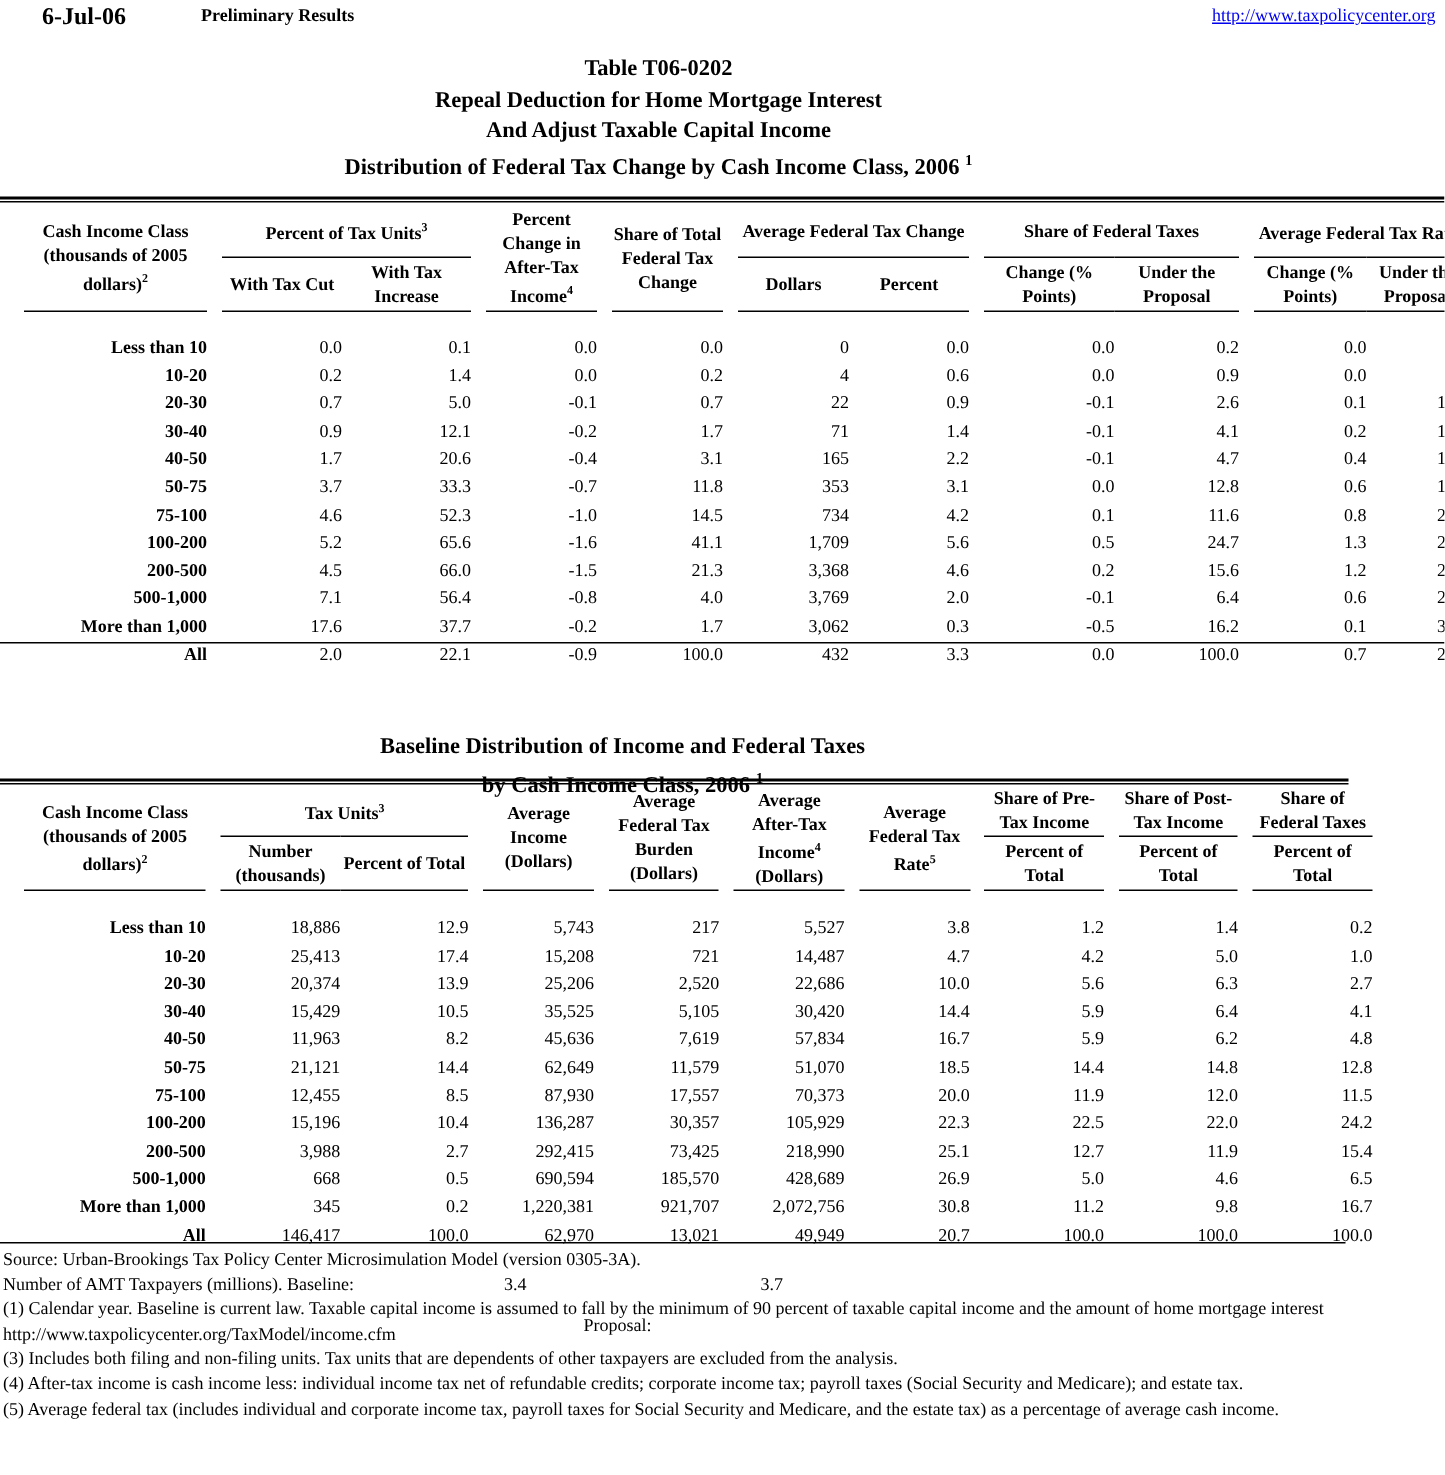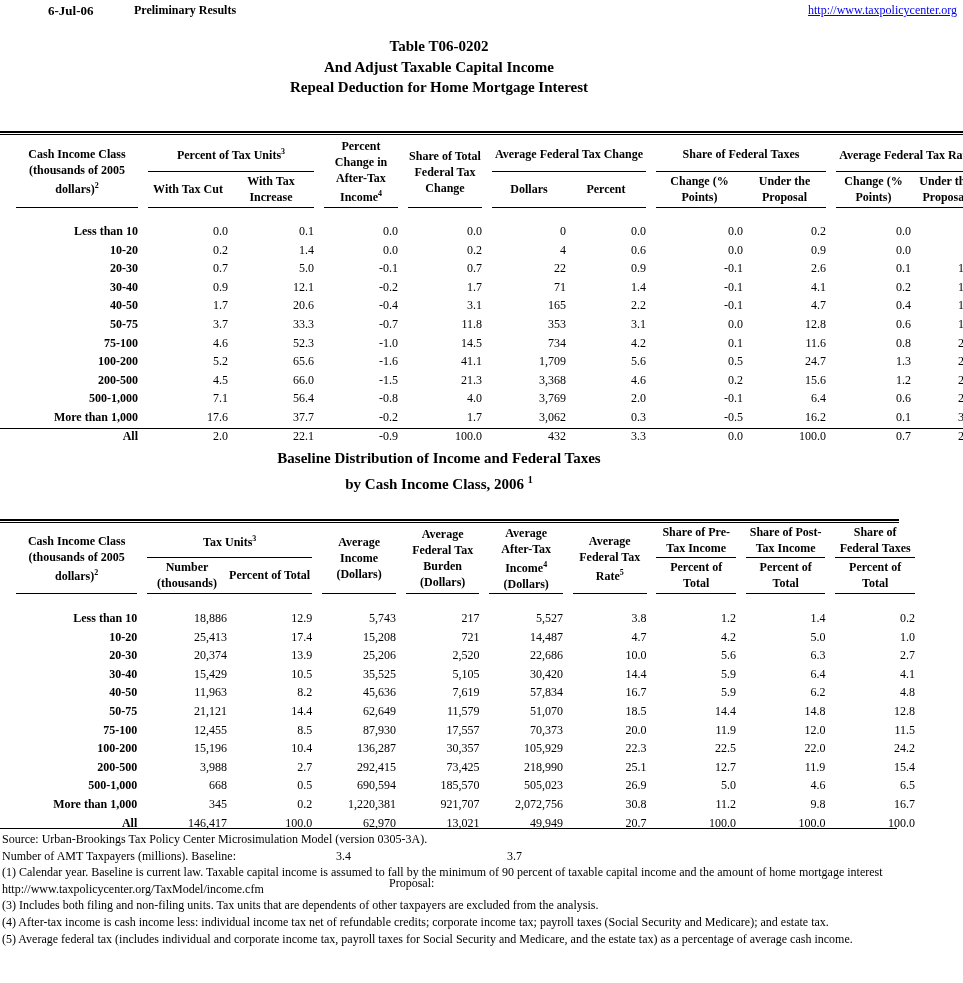--- a/index.html
+++ b/index.html
@@ -1,19 +1,19 @@
 <!DOCTYPE html>
 <html><head>
 <meta charset="utf-8">
 <style>
   html, body { margin: 0; padding: 0; background: #ffffff; }
   body { width: 963px; height: 983px; position: relative; overflow: hidden;
          font-family: "Liberation Serif", "DejaVu Serif", serif; color: #000; }
   .abs { position: absolute; }
-  .hdr-date { left: 48px; top: 3px; font-size: 13px; font-weight: bold; }
+  .hdr-date { left: 28px; top: 3px; font-size: 16px; font-weight: bold; }
   .hdr-prelim { left: 134px; top: 3px; font-size: 12px; font-weight: bold; }
   .hdr-link { right: 6px; top: 3px; font-size: 12px; color: #0000ee; text-decoration: underline; }
   .title-block { left: 0; width: 878px; text-align: center; font-weight: bold; font-size: 15px; line-height: 20.5px; }
   .title-block sup { font-size: 10px; }
   .title2 { left: 0; width: 830px; text-align: center; font-weight: bold; font-size: 15px; line-height: 21px; }
   .title2 sup { font-size: 10px; }
 
   .dbl { position: absolute; left: 0; height: 1px; border-top: 2px solid #000; border-bottom: 1px solid #000; height: 1px; }
 
   table.t { position: absolute; left: 16px; border-collapse: collapse; font-size: 12px; }
@@ -32,22 +32,23 @@
 </style>
 </head>
 <body>
 
 <div class="abs hdr-date">6-Jul-06</div>
 <div class="abs hdr-prelim">Preliminary Results</div>
 <a class="abs hdr-link">http://www.taxpolicycenter.org</a>
 
 <div class="abs title-block" style="top:36px;">
   <div>Table T06-0202</div>
+  <div>Repeal Deduction for Home Mortgage Interest</div>
   <div>And Adjust Taxable Capital Income</div>
-  <div>Repeal Deduction for Home Mortgage Interest</div>
+  <div><span>Distribution of Federal Tax Change by Cash Income Class, 2006</span> <sup>1</sup></div>
 </div>
 
 <div class="dbl" style="top:131px; width:963px;"></div>
 
 <table class="t" id="t1" style="top:137px; width:963px;">
   <colgroup>
     <col style="width:122px">
       <col style="width:10px">
     <col style="width:80px">
       <col style="width:86px">
@@ -322,21 +323,21 @@
         <td>100.0</td>
         <td></td>
         <td>0.7</td>
         <td>21.4</td>
       </tr>
     </tbody>
 </table>
 
 <div class="abs" style="top:428px; left:0; width:963px; border-top:1px solid #000;"></div>
 
-<div class="abs title2" style="top:448px;padding-left:24px;">
+<div class="abs title2" style="top:488px;">
   <div>Baseline Distribution of Income and Federal Taxes</div>
   <div><span>by Cash Income Class, 2006</span> <sup>1</sup></div>
 </div>
 
 <div class="dbl" style="top:519px; width:899px;"></div>
 
 <table class="t" id="t2" style="top:524px; width:899px;">
   <colgroup>
     <col style="width:122px">
       <col style="width:10px">
@@ -572,21 +573,21 @@
       <tr>
         <td class="lbl">500-1,000</td>
         <td></td>
         <td>668</td>
         <td>0.5</td>
         <td></td>
         <td>690,594</td>
         <td></td>
         <td>185,570</td>
         <td></td>
-        <td>505,023</td>
+        <td>428,689</td>
         <td></td>
         <td>26.9</td>
         <td></td>
         <td>5.0</td>
         <td></td>
         <td>4.6</td>
         <td></td>
         <td>6.5</td>
       </tr>
       <tr>

